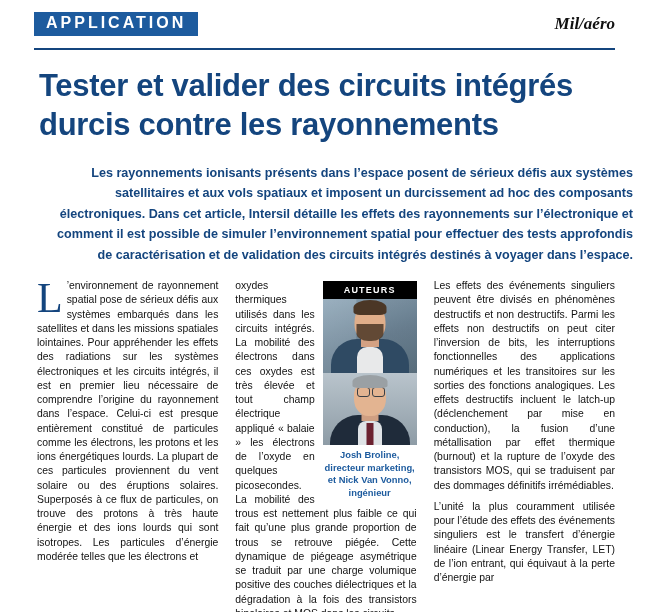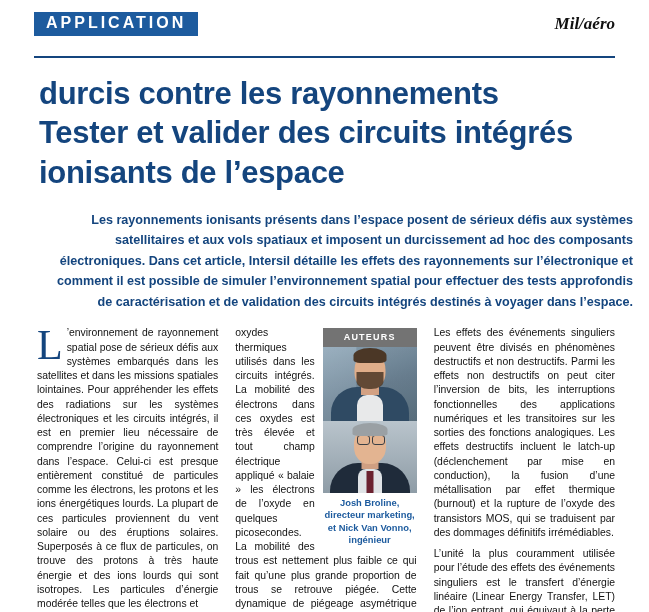--- a/index.html
+++ b/index.html
@@ -21,21 +21,21 @@
     box-sizing: border-box;
     padding: 0 34px;
   }
 
   
   .masthead {
     display: flex;
     align-items: center;
     justify-content: space-between;
     padding-top: 12px;
-    padding-bottom: 20px;
+    padding-bottom: 12px;
     border-bottom: 2px solid #14457e;
   }
   .kicker {
     background: #1d5b9e;
     color: #ffffff;
     font-size: 16px;
     font-weight: bold;
     letter-spacing: 3px;
     padding: 3px 12px 4px 12px;
     line-height: 1.05;
@@ -100,21 +100,21 @@
     padding: 2px 4px 0 0;
   }
 
   
   .authors-box {
     float: right;
     width: 94px;
     margin: 2px 0 5px 8px;
   }
   .authors-label {
-    background: #737373;
+    background: #000000;
     color: #ffffff;
     font-size: 9px;
     font-weight: bold;
     letter-spacing: 1.2px;
     text-align: center;
     padding: 3px 0 3px 0;
   }
   .photo {
     width: 94px;
     height: 74px;
@@ -169,23 +169,22 @@
 <body>
 
 <div class="page">
 
   <div class="masthead">
     <div class="kicker">APPLICATION</div>
     <div class="brand">Mil/aéro</div>
   </div>
 
   <h1 class="headline">
+    <span>Tester et valider des circuits intégrés</span>
     <span>durcis contre les rayonnements</span>
-    <span>Tester et valider des circuits intégrés</span>
-    <span>ionisants de l’espace</span>
   </h1>
 
   <div class="standfirst">Les rayonnements ionisants présents dans l’espace posent de sérieux défis aux systèmes satellitaires et aux vols spatiaux et imposent un durcissement ad hoc des composants électroniques. Dans cet article, Intersil détaille les effets des rayonnements sur l’électronique et comment il est possible de simuler l’environnement spatial pour effectuer des tests approfondis de caractérisation et de validation des circuits intégrés destinés à voyager dans l’espace.</div>
 
   <div class="columns">
 
     <div class="col">
       <p>
         <span class="dropcap">L</span><span>’environnement de rayonnement spatial pose de sérieux défis aux systèmes embarqués dans les satellites et dans les missions spatiales lointaines. Pour appréhender les effets des radiations sur les systèmes électroniques et les circuits intégrés, il est en premier lieu nécessaire de comprendre l’origine du rayonnement dans l’espace. Celui-ci est presque entièrement constitué de particules comme les électrons, les protons et les ions énergétiques lourds. La plupart de ces particules proviennent du vent solaire ou des éruptions solaires. Superposés à ce flux de particules, on trouve des protons à très haute énergie et des ions lourds qui sont isotropes. Les particules d’énergie modérée telles que les électrons et</span>
       </p>

